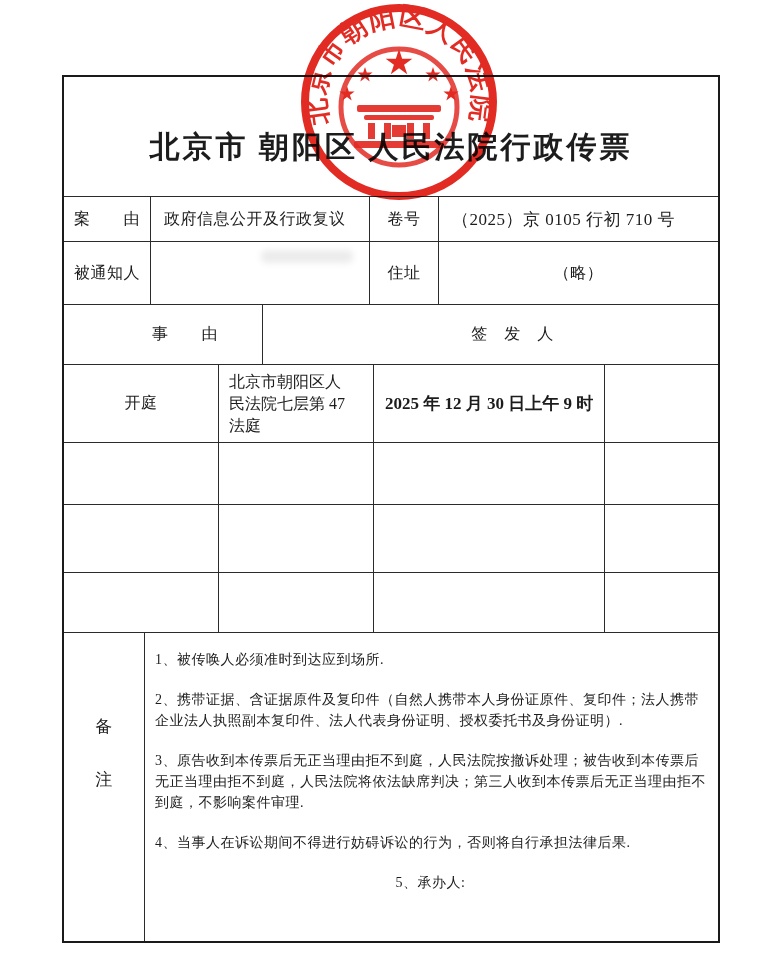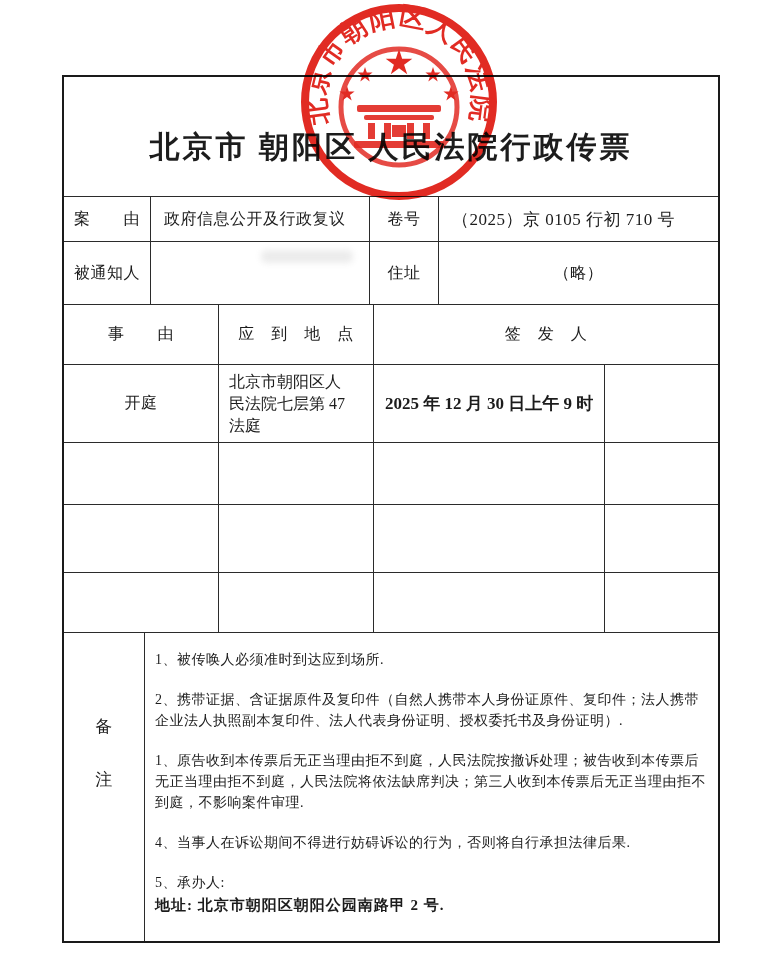--- a/index.html
+++ b/index.html
@@ -43,37 +43,37 @@
   
   .rB{height:60px;}
   .rB4{height:78px;}
   .rB5{height:62px;}
   .rB6{height:68px;}
   .rB7{height:60px;}
   .wb1{width:155px;}
   .wb2{width:155px;}
   .wb3{width:231px;}
   .wb4{flex:1;}
-  .hdr .cell{font-size:16px;}
+  .hdr .cell{font-size:16px;margin-left:44px;}
   .place-cell{
     align-items:flex-start;justify-content:flex-start;
     padding:6px 26px 0 10px;line-height:22px;font-size:16px;letter-spacing:0;
   }
   .time-cell{font-size:17px;font-weight:600;white-space:nowrap;letter-spacing:0;}
   
   .remarks-label{
     width:81px;flex-direction:column;justify-content:flex-start;
     padding-top:82px;gap:30px;font-size:17px;
   }
   .remarks-body{
     flex:1;display:block;padding:16px 12px 0 10px;
     font-size:14px;line-height:21px;letter-spacing:.5px;text-align:left;
   }
   .remarks-body p{margin:0 0 19px 0;}
-  .remarks-body p.tight{margin:17px 0 1px 0;}
+  .remarks-body p.tight{margin:17px 0 1px 0;text-align:center;}
   .remarks-body p.indent{padding-left:12px;}
   .remarks-body p.bold-line{font-weight:bold;font-size:15px;margin:2px 0 0 0;letter-spacing:1px;}
   
   .seal{
     position:absolute;left:295px;top:1px;width:208px;height:200px;
     mix-blend-mode:multiply;opacity:.96;pointer-events:none;
   }
 </style>
 </head>
 <body>
@@ -98,21 +98,20 @@
       <div class="cell wa2">
         <span class="smudge"></span>
         <span></span>
       </div>
       <div class="cell wa3">住址</div>
       <div class="cell wa4">（略）</div>
     </div>
 
     <div class="row rB hdr">
       <div class="cell wb1">事　　由</div>
-      <div class="cell wb2">应　到　地　点</div>
       <div class="cell wb4">签　发　人</div>
     </div>
 
     <div class="row rB4">
       <div class="cell wb1">开庭</div>
       <div class="cell wb2 place-cell">北京市朝阳区人民法院七层第 47 法庭</div>
       <div class="cell wb3 time-cell">2025 年 12 月 30 日上午 9 时</div>
       <div class="cell wb4"></div>
     </div>
 
@@ -136,24 +135,23 @@
     </div>
 
     <div class="row">
       <div class="cell remarks-label">
         <span>备</span>
         <span>注</span>
       </div>
       <div class="cell remarks-body">
         <p>1、被传唤人必须准时到达应到场所.</p>
         <p>2、携带证据、含证据原件及复印件（自然人携带本人身份证原件、复印件；法人携带企业法人执照副本复印件、法人代表身份证明、授权委托书及身份证明）.</p>
-        <p>1、原告收到本传票后无正当理由拒不到庭，人民法院按撤诉处理；被告收到本传票后无正当理由拒不到庭，人民法院将依法缺席判决；第三人收到本传票后无正当理由拒不到庭，不影响案件审理.</p>
+        <p>3、原告收到本传票后无正当理由拒不到庭，人民法院按撤诉处理；被告收到本传票后无正当理由拒不到庭，人民法院将依法缺席判决；第三人收到本传票后无正当理由拒不到庭，不影响案件审理.</p>
         <p>4、当事人在诉讼期间不得进行妨碍诉讼的行为，否则将自行承担法律后果.</p>
         <p class="tight">5、承办人:</p>
-        <p class="bold-line">地址: 北京市朝阳区朝阳公园南路甲 2 号.</p>
       </div>
     </div>
 
   </div>
 
   <svg class="seal" viewBox="0 0 208 200" xmlns="http://www.w3.org/2000/svg">
     <defs>
       <path id="star" d="M0,-1 L0.2245,-0.309 L0.951,-0.309 L0.3633,0.118 L0.5878,0.809 L0,0.382 L-0.5878,0.809 L-0.3633,0.118 L-0.951,-0.309 L-0.2245,-0.309 Z"></path>
       <path id="arcPath" d="M 35.4 126 A 74 74 0 1 1 172.6 126" fill="none"></path>
     </defs>

